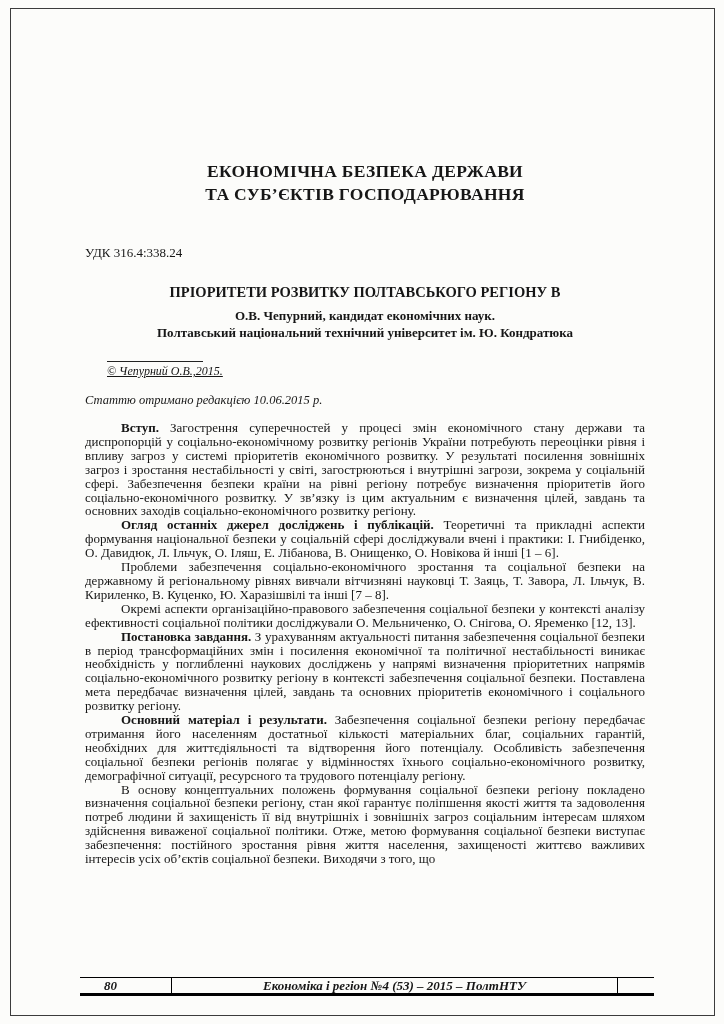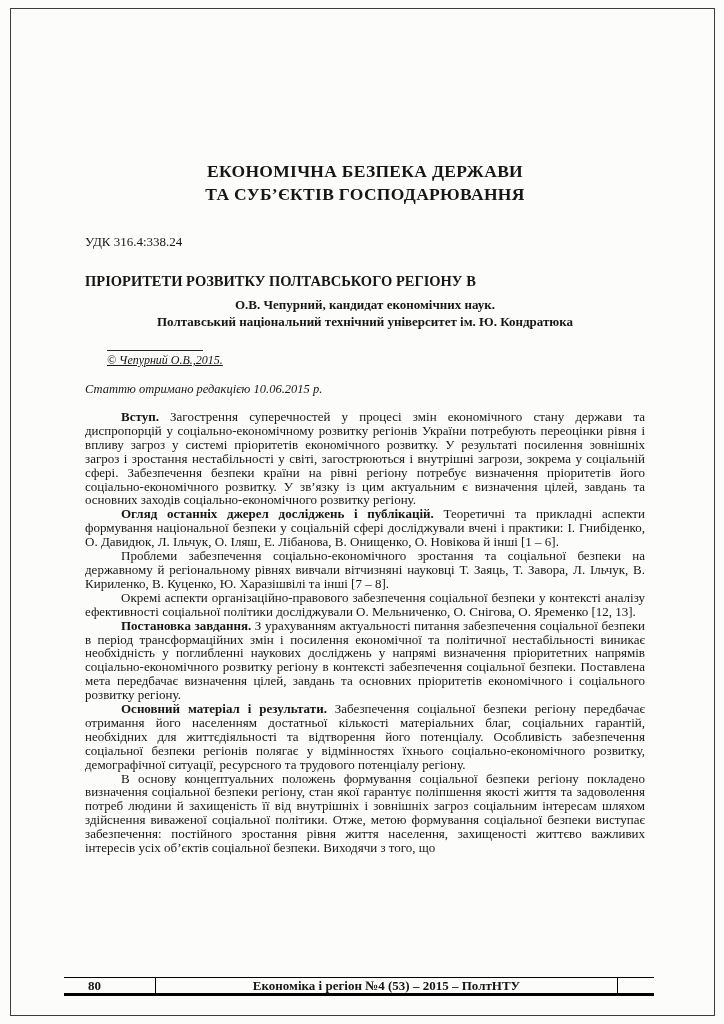--- a/index.html
+++ b/index.html
@@ -29,26 +29,26 @@
     top: 160px;
   }
   .section-title {
     text-align: center;
     font-weight: bold;
     font-size: 17.5px;
     line-height: 23px;
     letter-spacing: .3px;
   }
   .udc {
-    margin-top: 28px;
+    margin-top: 39px;
     font-size: 13px;
   }
   .article-title {
     margin-top: 22px;
-    text-align: left;
+    text-align: center;
     font-weight: bold;
     font-size: 14.5px;
     line-height: 19px;
     font-family: Liberation Serif, serif;
   }
   .byline {
     margin-top: 5px;
     text-align: center;
     font-weight: bold;
     font-size: 13px;
@@ -75,29 +75,30 @@
   .body-text {
     margin-top: 13px;
     font-size: 13px;
     line-height: 13.9px;
     text-align: justify;
   }
   .body-text p { text-indent: 36px; }
   .body-text .lead { font-weight: bold; }
   .footer {
     position: absolute;
-    left: 64px;
+    left: 80px;
     right: 70px;
     bottom: 28px;
     display: flex;
     align-items: stretch;
     border-top: 1.5px solid #000;
     border-bottom: 3.5px solid #000;
     font-size: 13px;
     font-weight: bold;
+    font-style: italic;
     height: 19px;
   }
   .footer .page-num {
     width: 92px;
     padding-left: 24px;
     display: flex;
     align-items: center;
     border-right: 1.5px solid #000;
   }
   .footer .journal {

